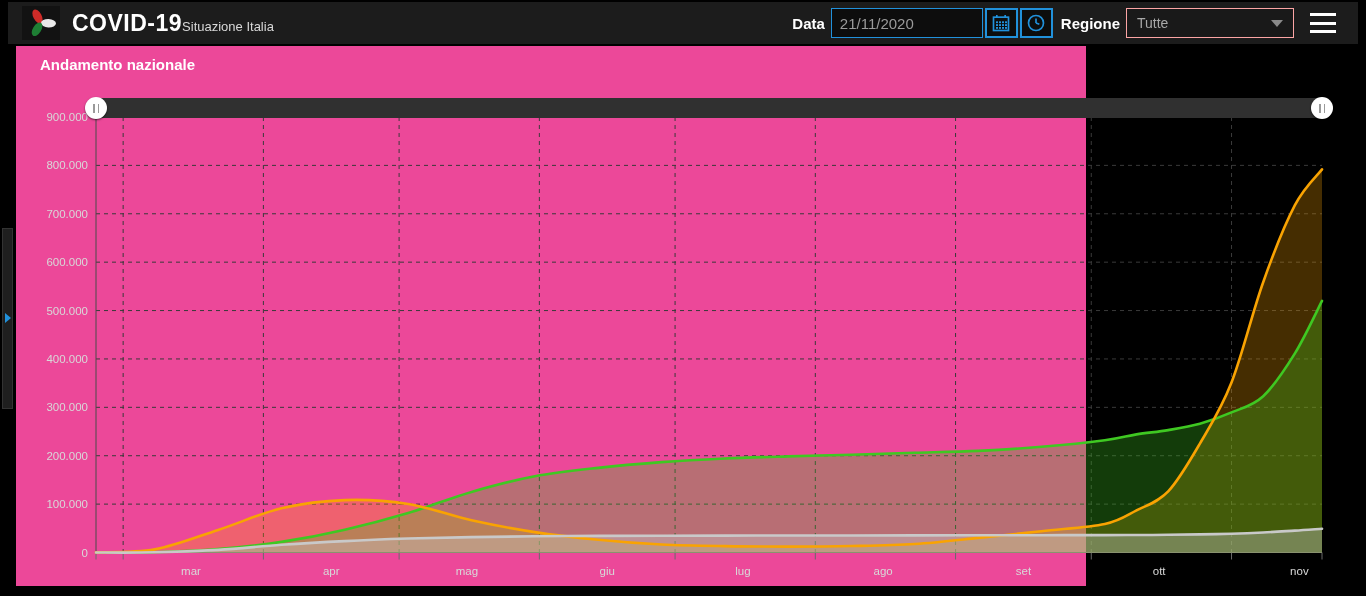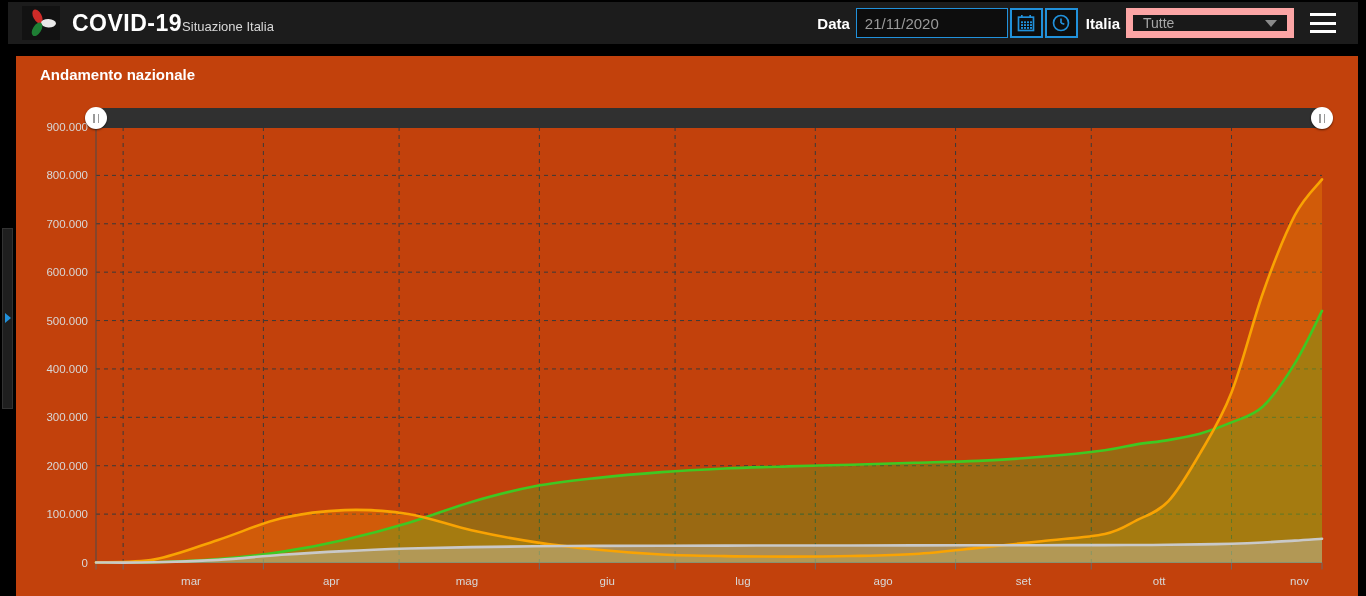--- a/index.html
+++ b/index.html
@@ -13,38 +13,38 @@
               display:flex; align-items:center; justify-content:center; }
   .app-title { color:#fff; font-size:23px; font-weight:700; letter-spacing:.5px; margin-left:12px; }
   .app-subtitle { color:#d8d8d8; font-size:13px; margin-left:0; margin-top:6px; }
   .header-controls { margin-left:auto; display:flex; align-items:center; margin-right:10px; }
   .ctl-label { color:#fff; font-size:15px; font-weight:bold; margin:0 6px 0 8px; }
   .date-input { width:152px; height:30px; background:#0d0d0d; border:1px solid #2191db;
                 color:#9a9a9a; font-size:15px; padding:4px 8px; outline:none;
                 font-family:"Liberation Sans", sans-serif; }
   .icon-btn { width:33px; height:30px; background:#0d0d0d; border:2px solid #2191db;
               display:flex; align-items:center; justify-content:center; margin-left:2px; cursor:pointer; }
-  .select-box { width:168px; height:30px; background:#191919; border:7px solid #fca5a5;
+  .select-box { width:168px; height:30px; background:#191919; border:1px solid #fca5a5;
                 display:flex; align-items:center; padding:0 10px; cursor:pointer; }
   .select-box span { color:#a8a8a8; font-size:14px; }
   .chevron-down { margin-left:auto; width:0; height:0; border-left:6px solid transparent;
                   border-right:6px solid transparent; border-top:7px solid #8a8a8a; }
   .menu-btn { margin-left:16px; margin-right:8px; width:30px; height:24px; display:flex;
               flex-direction:column; justify-content:space-between; cursor:pointer; padding:2px 0; }
   .menu-btn div { width:26px; height:3px; background:#fff; }
 
   
   .left-tab { position:absolute; left:2px; top:228px; width:11px; height:181px;
               background:#1f1f1f; border:1px solid #333; cursor:pointer; }
   .left-tab .expand-arrow { position:absolute; left:2px; top:84px; width:0; height:0;
               border-top:5px solid transparent; border-bottom:5px solid transparent;
               border-left:6px solid #2191db; }
 
   
-  .panel { position:absolute; left:16px; top:56px; width:1342px; height:540px; background:#c2410c; }
+  .panel { position:absolute; left:16px; top:46px; width:1070px; height:540px; background:#ec4899; }
   .panel-title { position:absolute; left:24px; top:10px; color:#fff; font-size:15px; font-weight:bold; }
 
   
   .slider-track { position:absolute; left:80px; top:52px; width:1226px; height:20px;
                   background:#303030; cursor:pointer; }
   .slider-handle { position:absolute; top:-1px; width:22px; height:22px; border-radius:50%;
                    background:#fff; box-shadow:0 1px 2px rgba(0,0,0,.6);
                    display:flex; align-items:center; justify-content:center; gap:3px; cursor:ew-resize; }
   .slider-handle i { display:block; width:1.5px; height:9px; background:#9a9a9a; }
   .handle-left { left:-11px; }
@@ -93,21 +93,21 @@
         </g>
       </svg>
     </div>
     <div class="icon-btn">
       <svg width="20" height="20" viewBox="0 0 24 24">
         <circle cx="12" cy="12" r="9" fill="none" stroke="#2191db" stroke-width="2"></circle>
         <line x1="12" y1="12" x2="12" y2="6.5" stroke="#2191db" stroke-width="2"></line>
         <line x1="12" y1="12" x2="16" y2="13.5" stroke="#2191db" stroke-width="2"></line>
       </svg>
     </div>
-    <span class="ctl-label">Italia</span>
+    <span class="ctl-label">Regione</span>
     <div class="select-box">
       <span>Tutte</span>
       <div class="chevron-down"></div>
     </div>
     <div class="menu-btn">
       <div></div>
         <div></div>
         <div></div>
     </div>
   </div>

